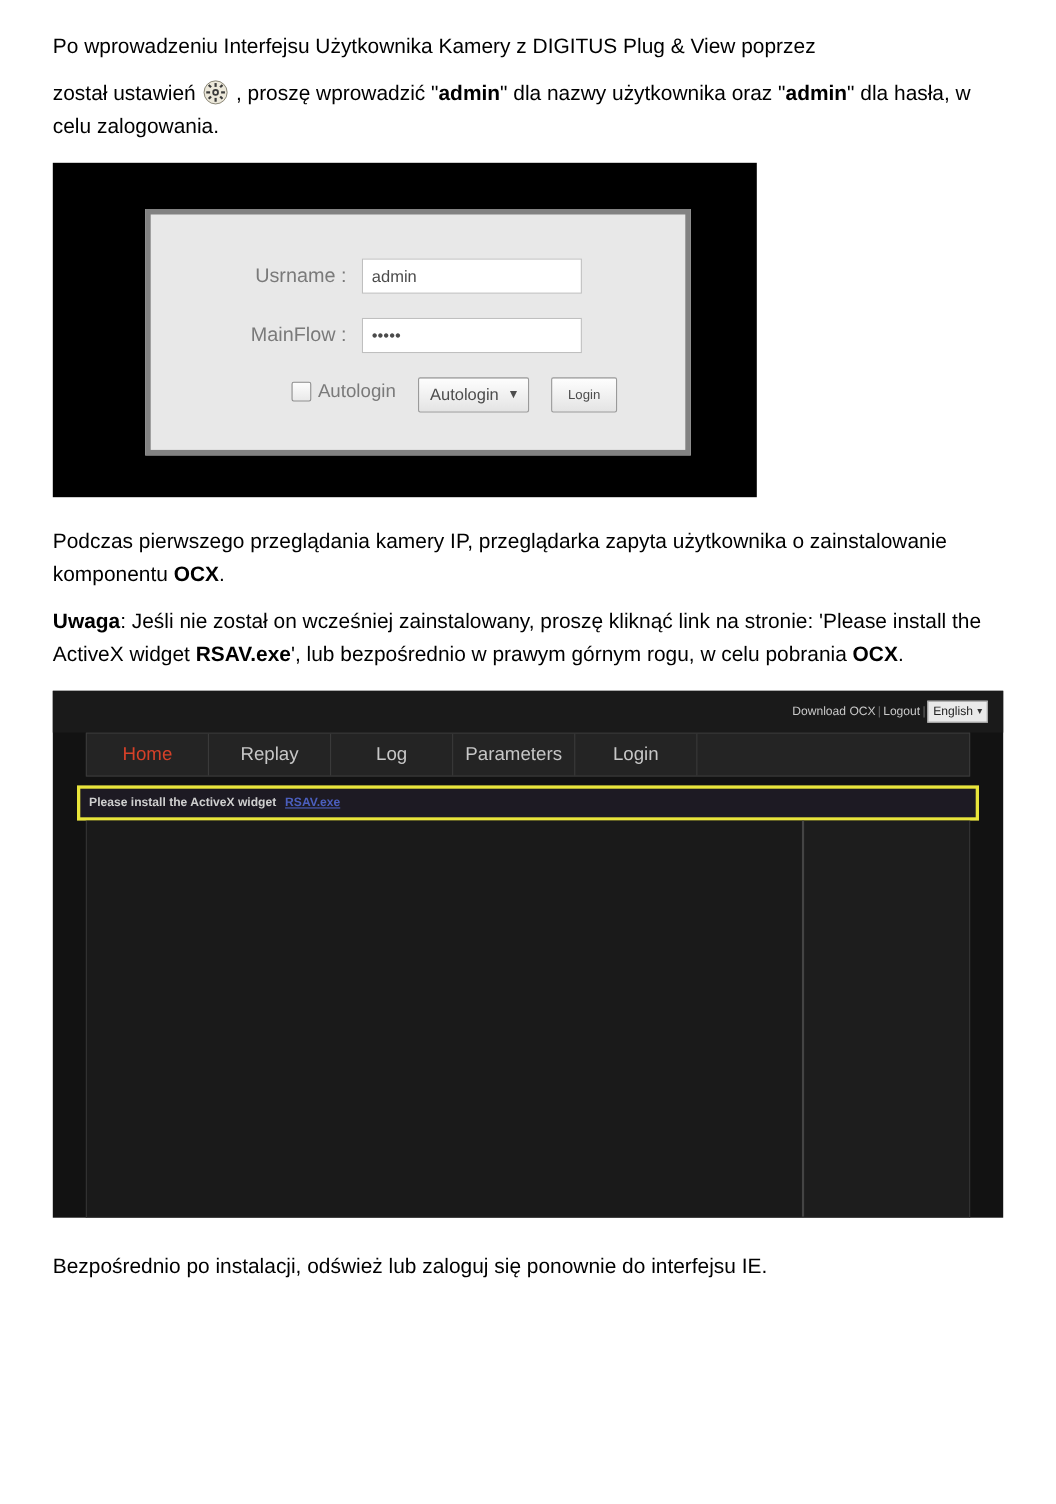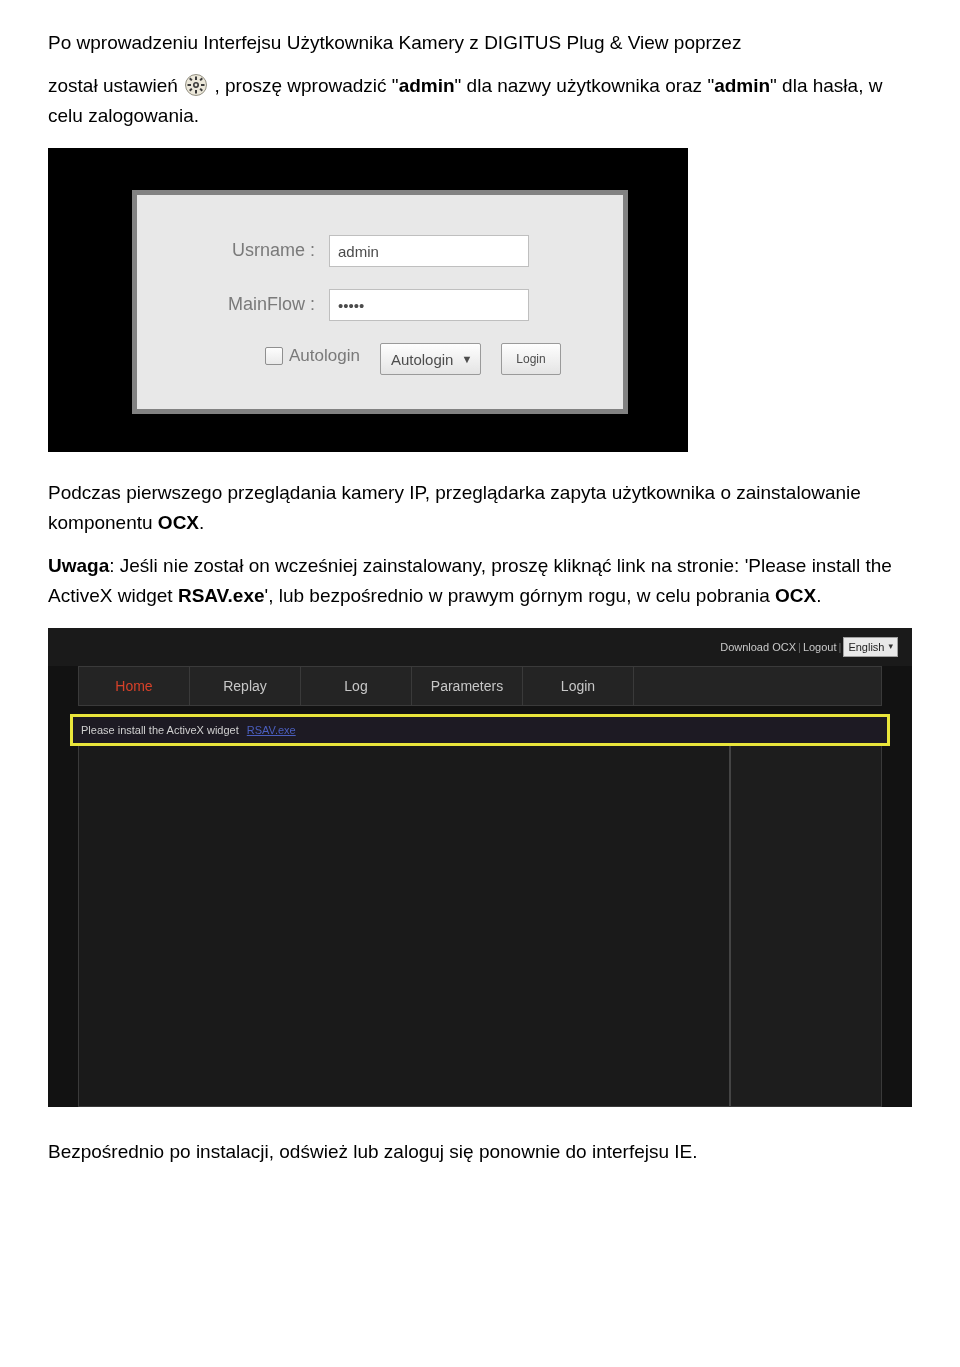--- a/index.html
+++ b/index.html
@@ -143,28 +143,29 @@
     align-items: center;
     border: 1px solid #3a3a3a;
     background: #242424;
     height: 38px;
     margin: 0 30px;
   }
   .cam-tab {
     width: 110px;
     text-align: center;
     color: #c7c7c7;
-    font-size: 14px;
+    font-size: 17px;
     border-right: 1px solid #3a3a3a;
     height: 38px;
     line-height: 38px;
   }
   .cam-tab.active { color: #d64129; }
   .ocx-bar-wrap {
     margin: 8px 22px 0 22px;
+    font-weight: bold;
   }
   .ocx-bar {
     display: flex;
     align-items: center;
     height: 26px;
     background: #1d1a23;
     border: 3px solid #e9e53b;
     padding: 0 8px;
     gap: 8px;
   }

